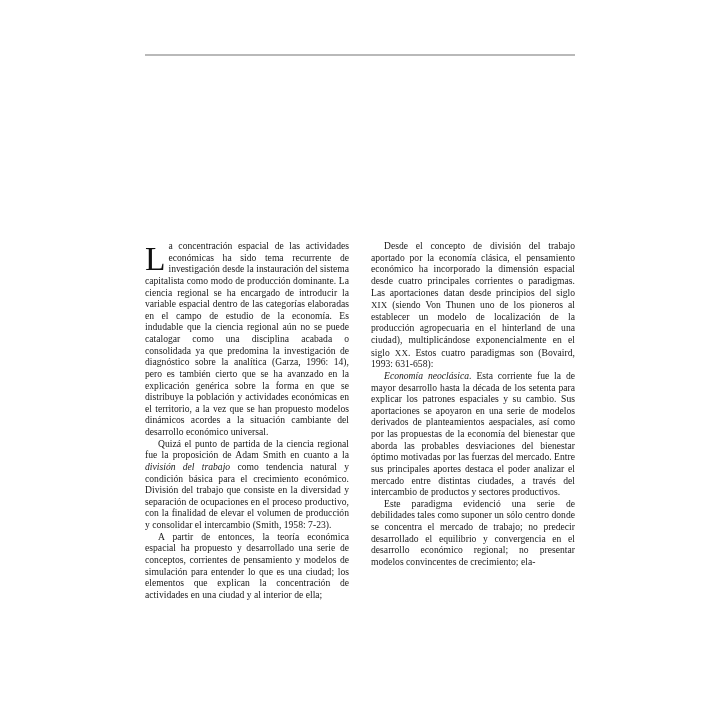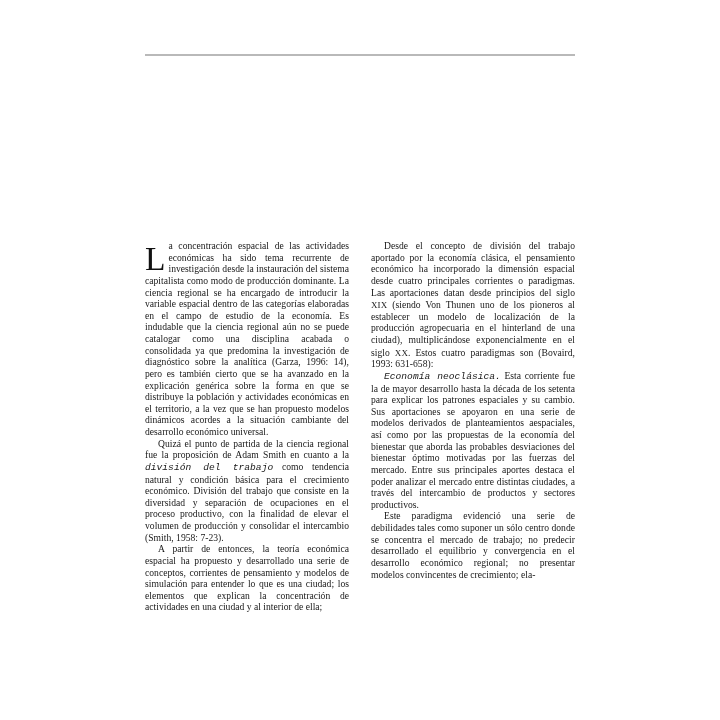--- a/index.html
+++ b/index.html
@@ -65,21 +65,20 @@
     line-height: 31px;
     height: 31px;
     padding: 2px 3px 0 0;
     margin-top: 1px;
     font-family: "Liberation Serif", "DejaVu Serif", serif;
     font-weight: 400;
     color: #111111;
   }
   i, .it {
     font-style: italic;
-    font-family: Liberation Mono, monospace;
   }
   .smallcaps {
     font-variant: small-caps;
     font-size: 13px;
     letter-spacing: 0.1px;
   }
 </style>
 </head>
 <body>
 

